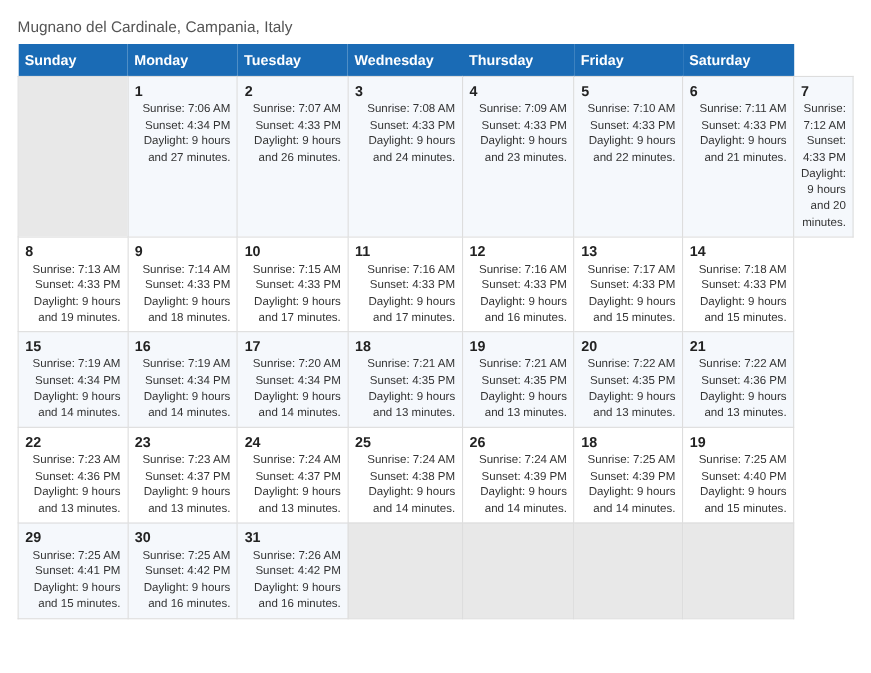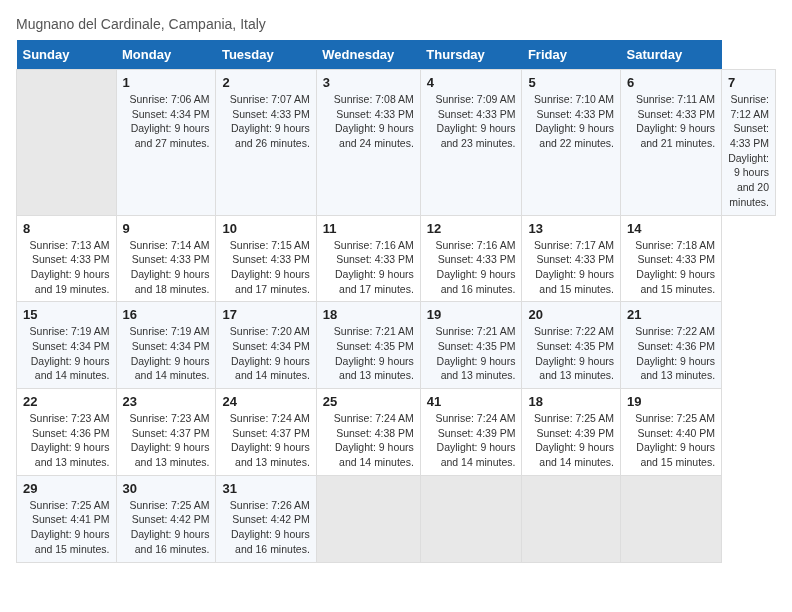--- a/index.html
+++ b/index.html
@@ -210,21 +210,21 @@
         </td>
         <td>
           <span class="day-num">24</span>
           <div class="day-info">Sunrise: 7:24 AM<br>Sunset: 4:37 PM<br>Daylight: 9 hours and 13 minutes.</div>
         </td>
         <td>
           <span class="day-num">25</span>
           <div class="day-info">Sunrise: 7:24 AM<br>Sunset: 4:38 PM<br>Daylight: 9 hours and 14 minutes.</div>
         </td>
         <td>
-          <span class="day-num">41</span>
+          <span class="day-num">26</span>
           <div class="day-info">Sunrise: 7:24 AM<br>Sunset: 4:39 PM<br>Daylight: 9 hours and 14 minutes.</div>
         </td>
         <td>
           <span class="day-num">18</span>
           <div class="day-info">Sunrise: 7:25 AM<br>Sunset: 4:39 PM<br>Daylight: 9 hours and 14 minutes.</div>
         </td>
         <td>
           <span class="day-num">19</span>
           <div class="day-info">Sunrise: 7:25 AM<br>Sunset: 4:40 PM<br>Daylight: 9 hours and 15 minutes.</div>
         </td>

